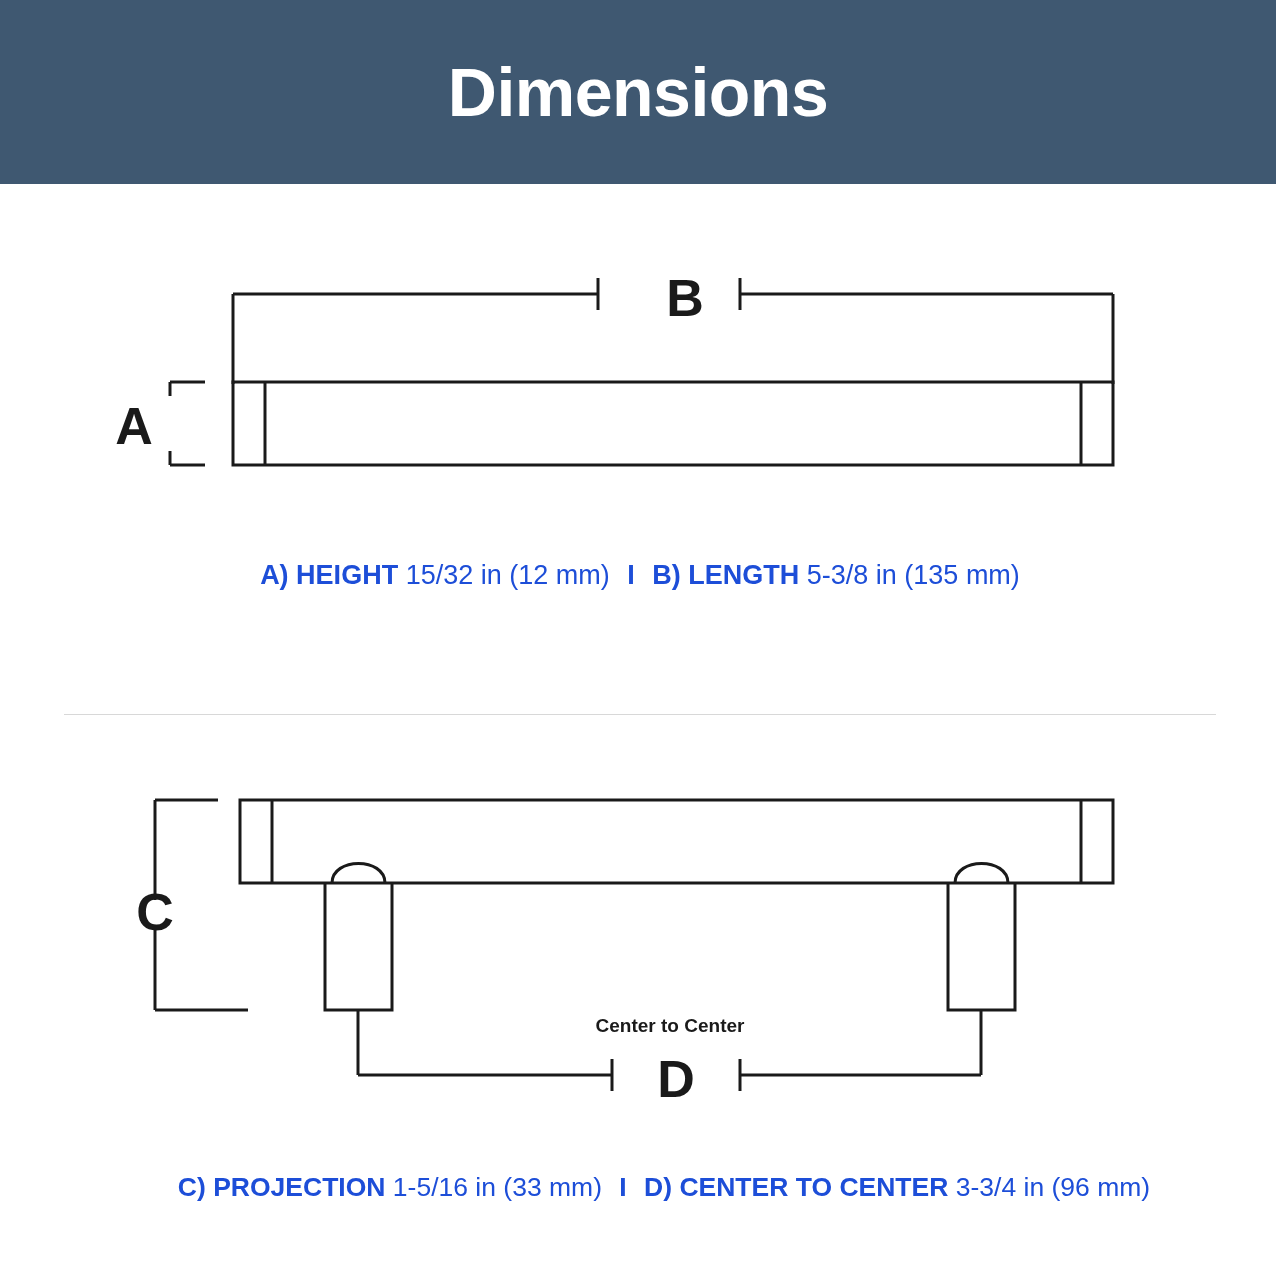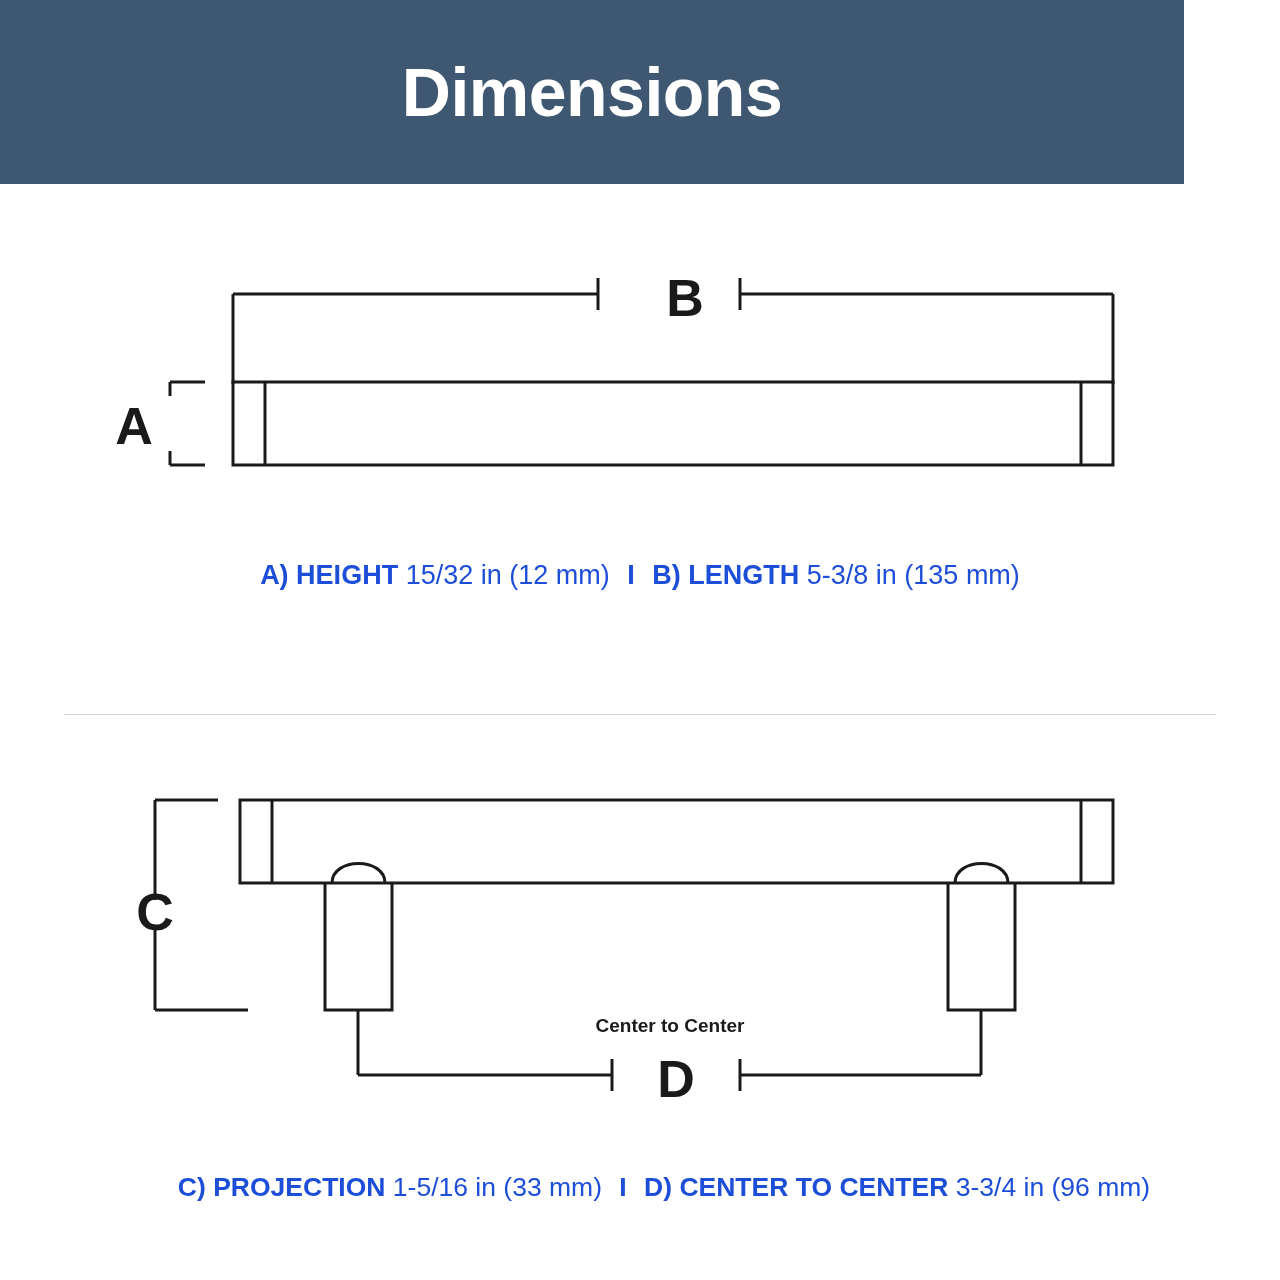--- a/index.html
+++ b/index.html
@@ -16,21 +16,21 @@
   .page {
     position: relative;
     width: 1280px;
     height: 1280px;
   }
   
   .header {
     position: absolute;
     left: 0;
     top: 0;
-    width: 1184px;
+    width: 1276px;
     height: 184px;
     background: #3f5871;
     display: flex;
     align-items: center;
     justify-content: center;
   }
   .header-title {
     color: #ffffff;
     font-size: 68px;
     font-weight: bold;

